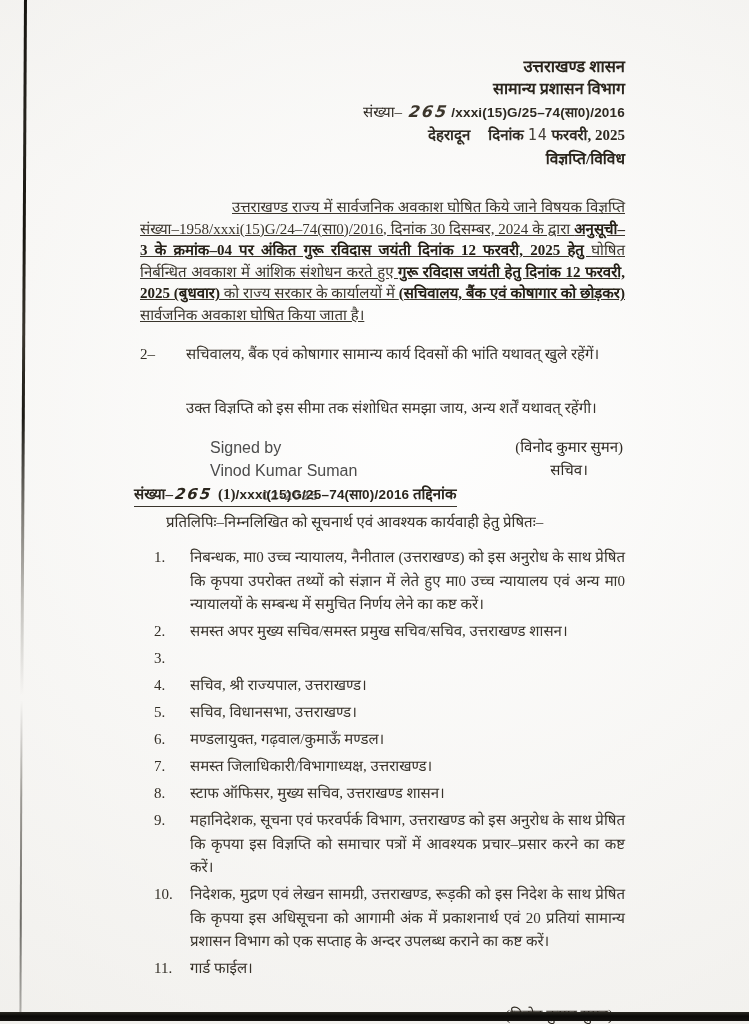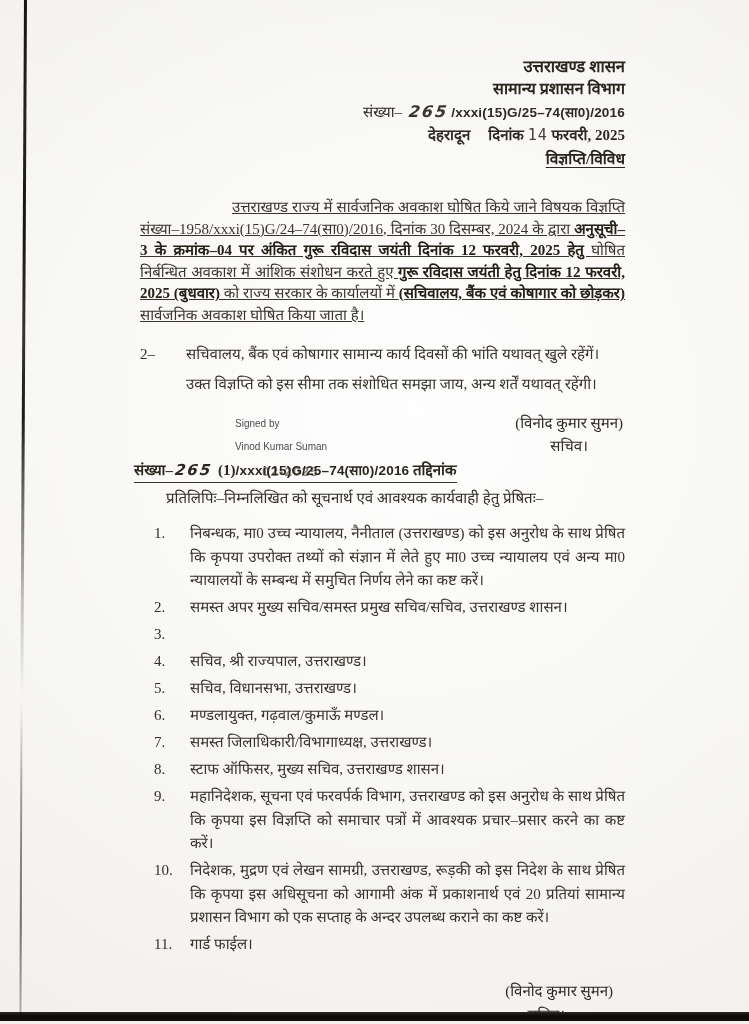--- a/index.html
+++ b/index.html
@@ -57,43 +57,43 @@
     transform: skewX(-8deg); display: inline-block; padding: 0 3px;
   }
   .latin-bold { font-family: "Liberation Sans", "DejaVu Sans", sans-serif; font-weight: bold; font-size: 13.5px; letter-spacing: 0.2px; }
   .hdr-place { font-size: 15px; line-height: 23px; font-weight: bold; color: #2e2922; }
   .hdr-place .gap { display: inline-block; width: 18px; }
   .hdr-place .hw {
     font-family: "DejaVu Sans Mono", monospace;
     font-weight: normal; letter-spacing: 1px; color: #45403a;
   }
   .hdr-type { font-size: 15.5px; font-weight: bold; line-height: 24px; color: #2a251d; }
-  .hdr-type span { text-decoration: underline; text-underline-offset: 3px; }
+  .hdr-type span { text-underline-offset: 3px; }
   
   .para1 {
     margin-top: 26px;
     text-align: justify;
     text-indent: 92px;
     line-height: 21.5px;
     color: #3a352c;
     text-decoration: underline;
   }
   .para1 b { color: #252017; }
   .row2 { display: flex; margin-top: 17px; line-height: 22px; }
   .row2 .n { flex: 0 0 46px; color: #332e26; }
-  .para3 { margin-top: 8px; padding-left: 46px; line-height: 22px; }
+  .para3 { margin-top: 32px; padding-left: 46px; line-height: 22px; }
   
   .sigrow {
     display: flex; justify-content: space-between;
     margin-top: 17px;
   }
   .sig-digital {
-    margin-left: 95px;
+    margin-left: 70px;
     font-family: "Liberation Sans", "DejaVu Sans", sans-serif;
-    font-size: 10px; color: #4c4c4c; line-height: 23px;
+    font-size: 16px; color: #4c4c4c; line-height: 23px;
     filter: blur(0.2px);
   }
   .sig-typed { text-align: center; font-size: 15px; line-height: 23px; color: #2e2922; margin-right: 2px; }
   
   .refline {
     position: relative;
     margin-top: 2px; margin-left: -6px;
     font-size: 15px; font-weight: bold; color: #2b261e;
     width: fit-content;
     border-bottom: 1.4px solid #3a352c;

